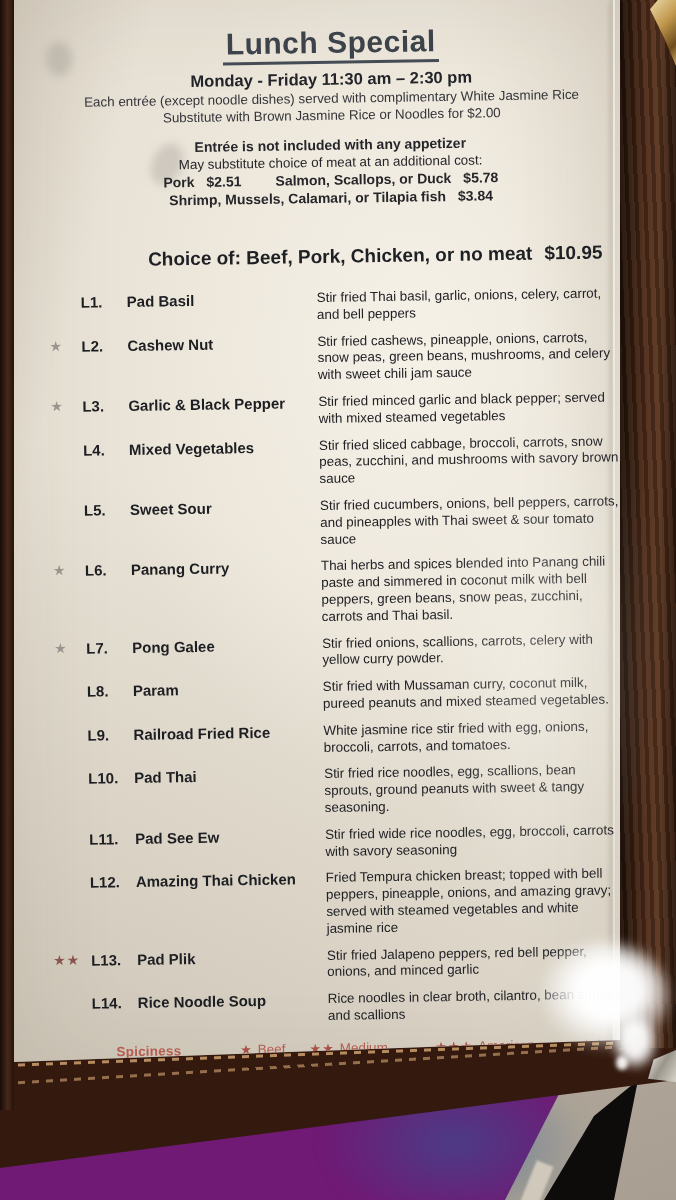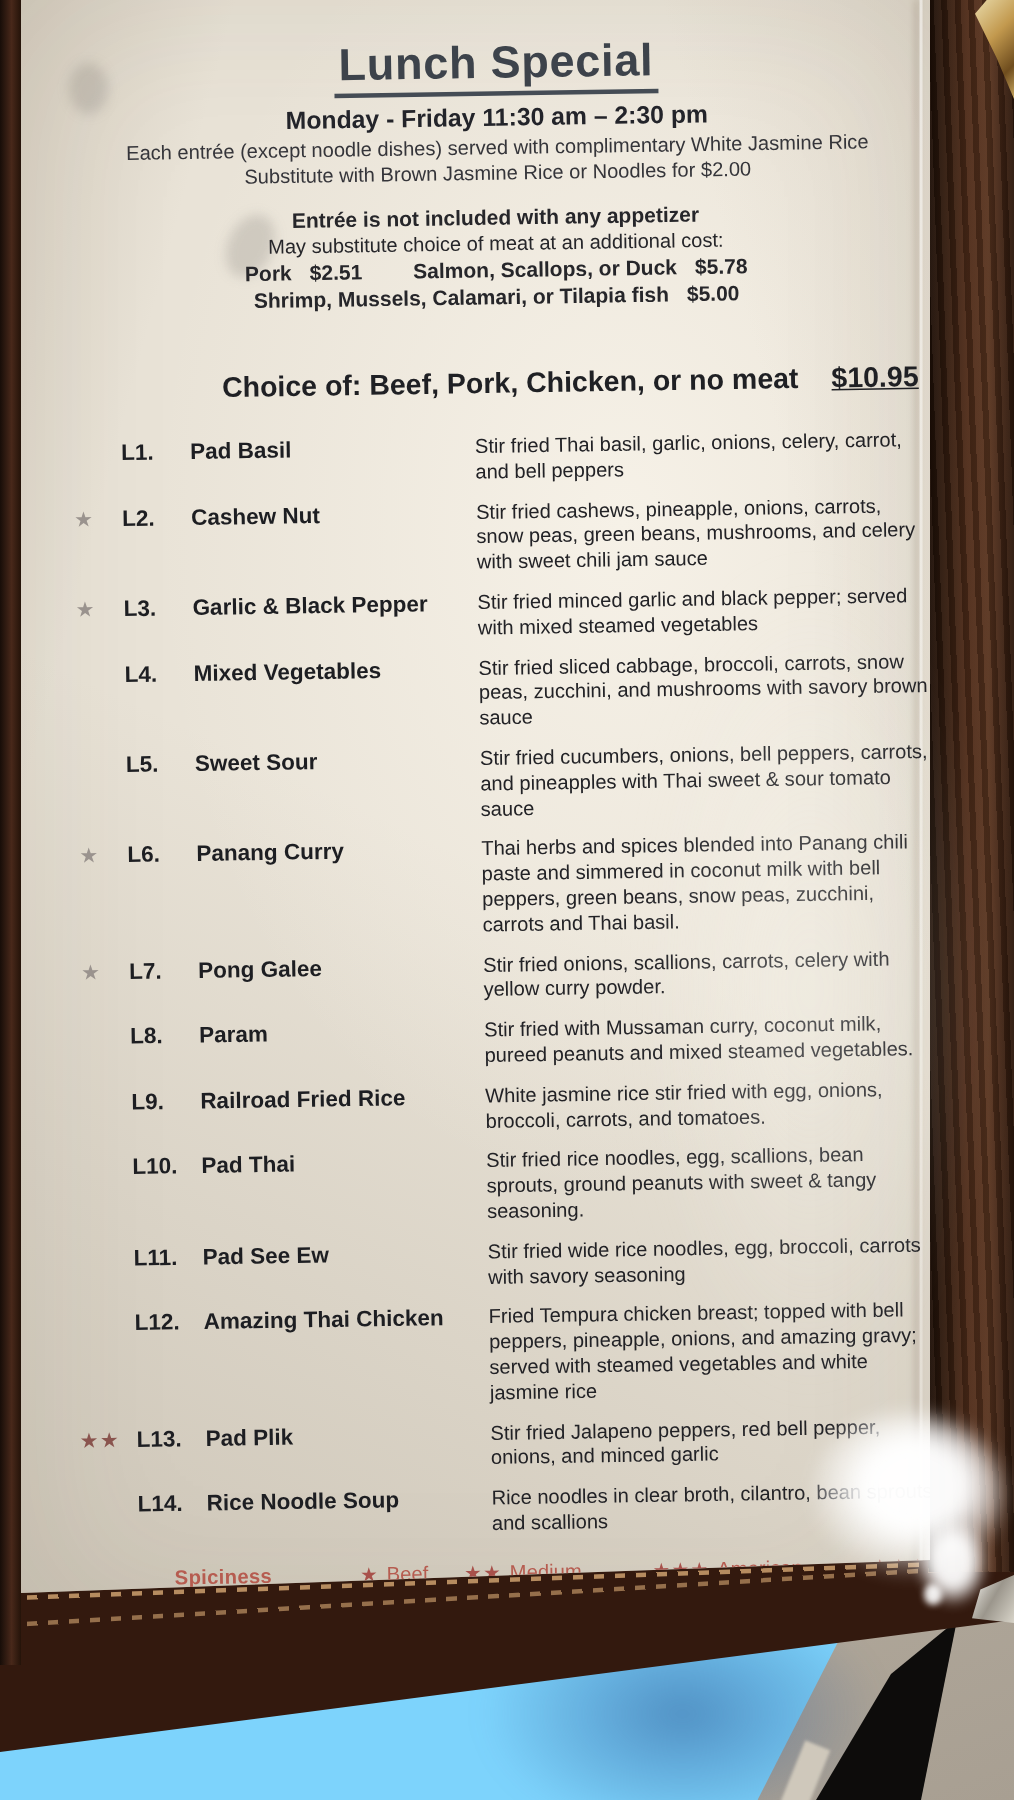--- a/index.html
+++ b/index.html
@@ -2,21 +2,21 @@
 <html style="--title: #3d434b; --text: #26262a; --accent-red: #b65c50; --star-gray: #9a938e; --star-maroon: #8a544e; --paper: #e9e3d7; --leather: #4e2d1c;"><head>
 <meta charset="utf-8">
 <style>
   :root{
     --title:#3d434b; --text:#26262a; --accent-red:#b65c50;
     --star-gray:#9a938e; --star-maroon:#8a544e; --paper:#e9e3d7; --leather:#4e2d1c;
   }
   *{margin:0;padding:0;box-sizing:border-box;}
   html,body{width:676px;height:1200px;overflow:hidden;background:#070707;
     font-family:"Liberation Sans", sans-serif;}
-  .scene{position:relative;width:676px;height:1200px;background:#7dd3fc;overflow:hidden;}
+  .scene{position:relative;width:676px;height:1200px;background:#701a75;overflow:hidden;}
 
   
   .carpet{position:absolute;inset:0;background:linear-gradient(160deg,#a8a094,#c0b8aa 55%,#a89f92);
     clip-path:polygon(560px 1092px,676px 1056px,676px 1200px,505px 1200px);}
   .blue-blob{position:absolute;left:320px;top:1060px;width:270px;height:150px;
     background:radial-gradient(ellipse at 50% 55%,rgba(45,90,150,.55),rgba(45,90,150,0) 70%);
     filter:blur(9px);}
   .strap{position:absolute;inset:0;background:#0d0c0b;
     clip-path:polygon(544px 1200px,594px 1116px,638px 1080px,614px 1200px);}
   .sliver{position:absolute;left:528px;top:1162px;width:18px;height:44px;background:#cfc8bb;
@@ -70,21 +70,21 @@
   .note{margin-top:2px;font-size:13.4px;color:#35353a;}
 
   .info{text-align:center;padding-left:22px;margin-top:14px;}
   .info .bold-note{font-size:14px;font-weight:bold;}
   .info .sub-note{font-size:13.4px;margin-top:2px;}
   .price-line{font-size:14px;font-weight:bold;margin-top:2px;}
   .price-line .gap{display:inline-block;width:34px;}
   .price-line .sgap{display:inline-block;width:12px;}
 
   .choice{margin:40px 0 0 130px;font-size:19px;font-weight:bold;color:#1f2024;}
-  .choice .price{margin-left:22px;text-decoration:underline;}
+  .choice .price{margin-left:12px;}
 
   .items{margin-top:22px;}
   .menu-row{display:grid;grid-template-columns:62px 46px 190px 300px;margin-bottom:10px;
     align-items:start;}
   .cell.stars{padding-left:30px;font-size:14px;letter-spacing:1px;line-height:17px;
     color:var(--star-gray);}
   .menu-row.hot2 .cell.stars{color:var(--star-maroon);padding-left:24px;}
   .cell.code,.cell.name{font-size:15px;font-weight:bold;color:#1d1e22;line-height:17px;}
   .cell.desc{font-size:13.4px;line-height:16.8px;color:#222226;}
 
@@ -139,21 +139,21 @@
         <div class="note">Substitute with Brown Jasmine Rice or Noodles for $2.00</div>
       </div>
 
       <div class="info">
         <div class="bold-note">Entrée is not included with any appetizer</div>
         <div class="sub-note">May substitute choice of meat at an additional cost:</div>
         <div class="price-line">
           <span>Pork</span><span class="sgap"></span><span>$2.51</span><span class="gap"></span><span>Salmon, Scallops, or Duck</span><span class="sgap"></span><span>$5.78</span>
         </div>
         <div class="price-line">
-          <span>Shrimp, Mussels, Calamari, or Tilapia fish</span><span class="sgap"></span><span>$5.00</span>
+          <span>Shrimp, Mussels, Calamari, or Tilapia fish</span><span class="sgap"></span><span>$3.84</span>
         </div>
       </div>
 
       <div class="choice">
         <span>Choice of:  Beef, Pork, Chicken, or no meat</span><span class="price">$10.95</span>
       </div>
 
       <div class="items">
   <div class="menu-row">
     <span class="cell stars"></span>

